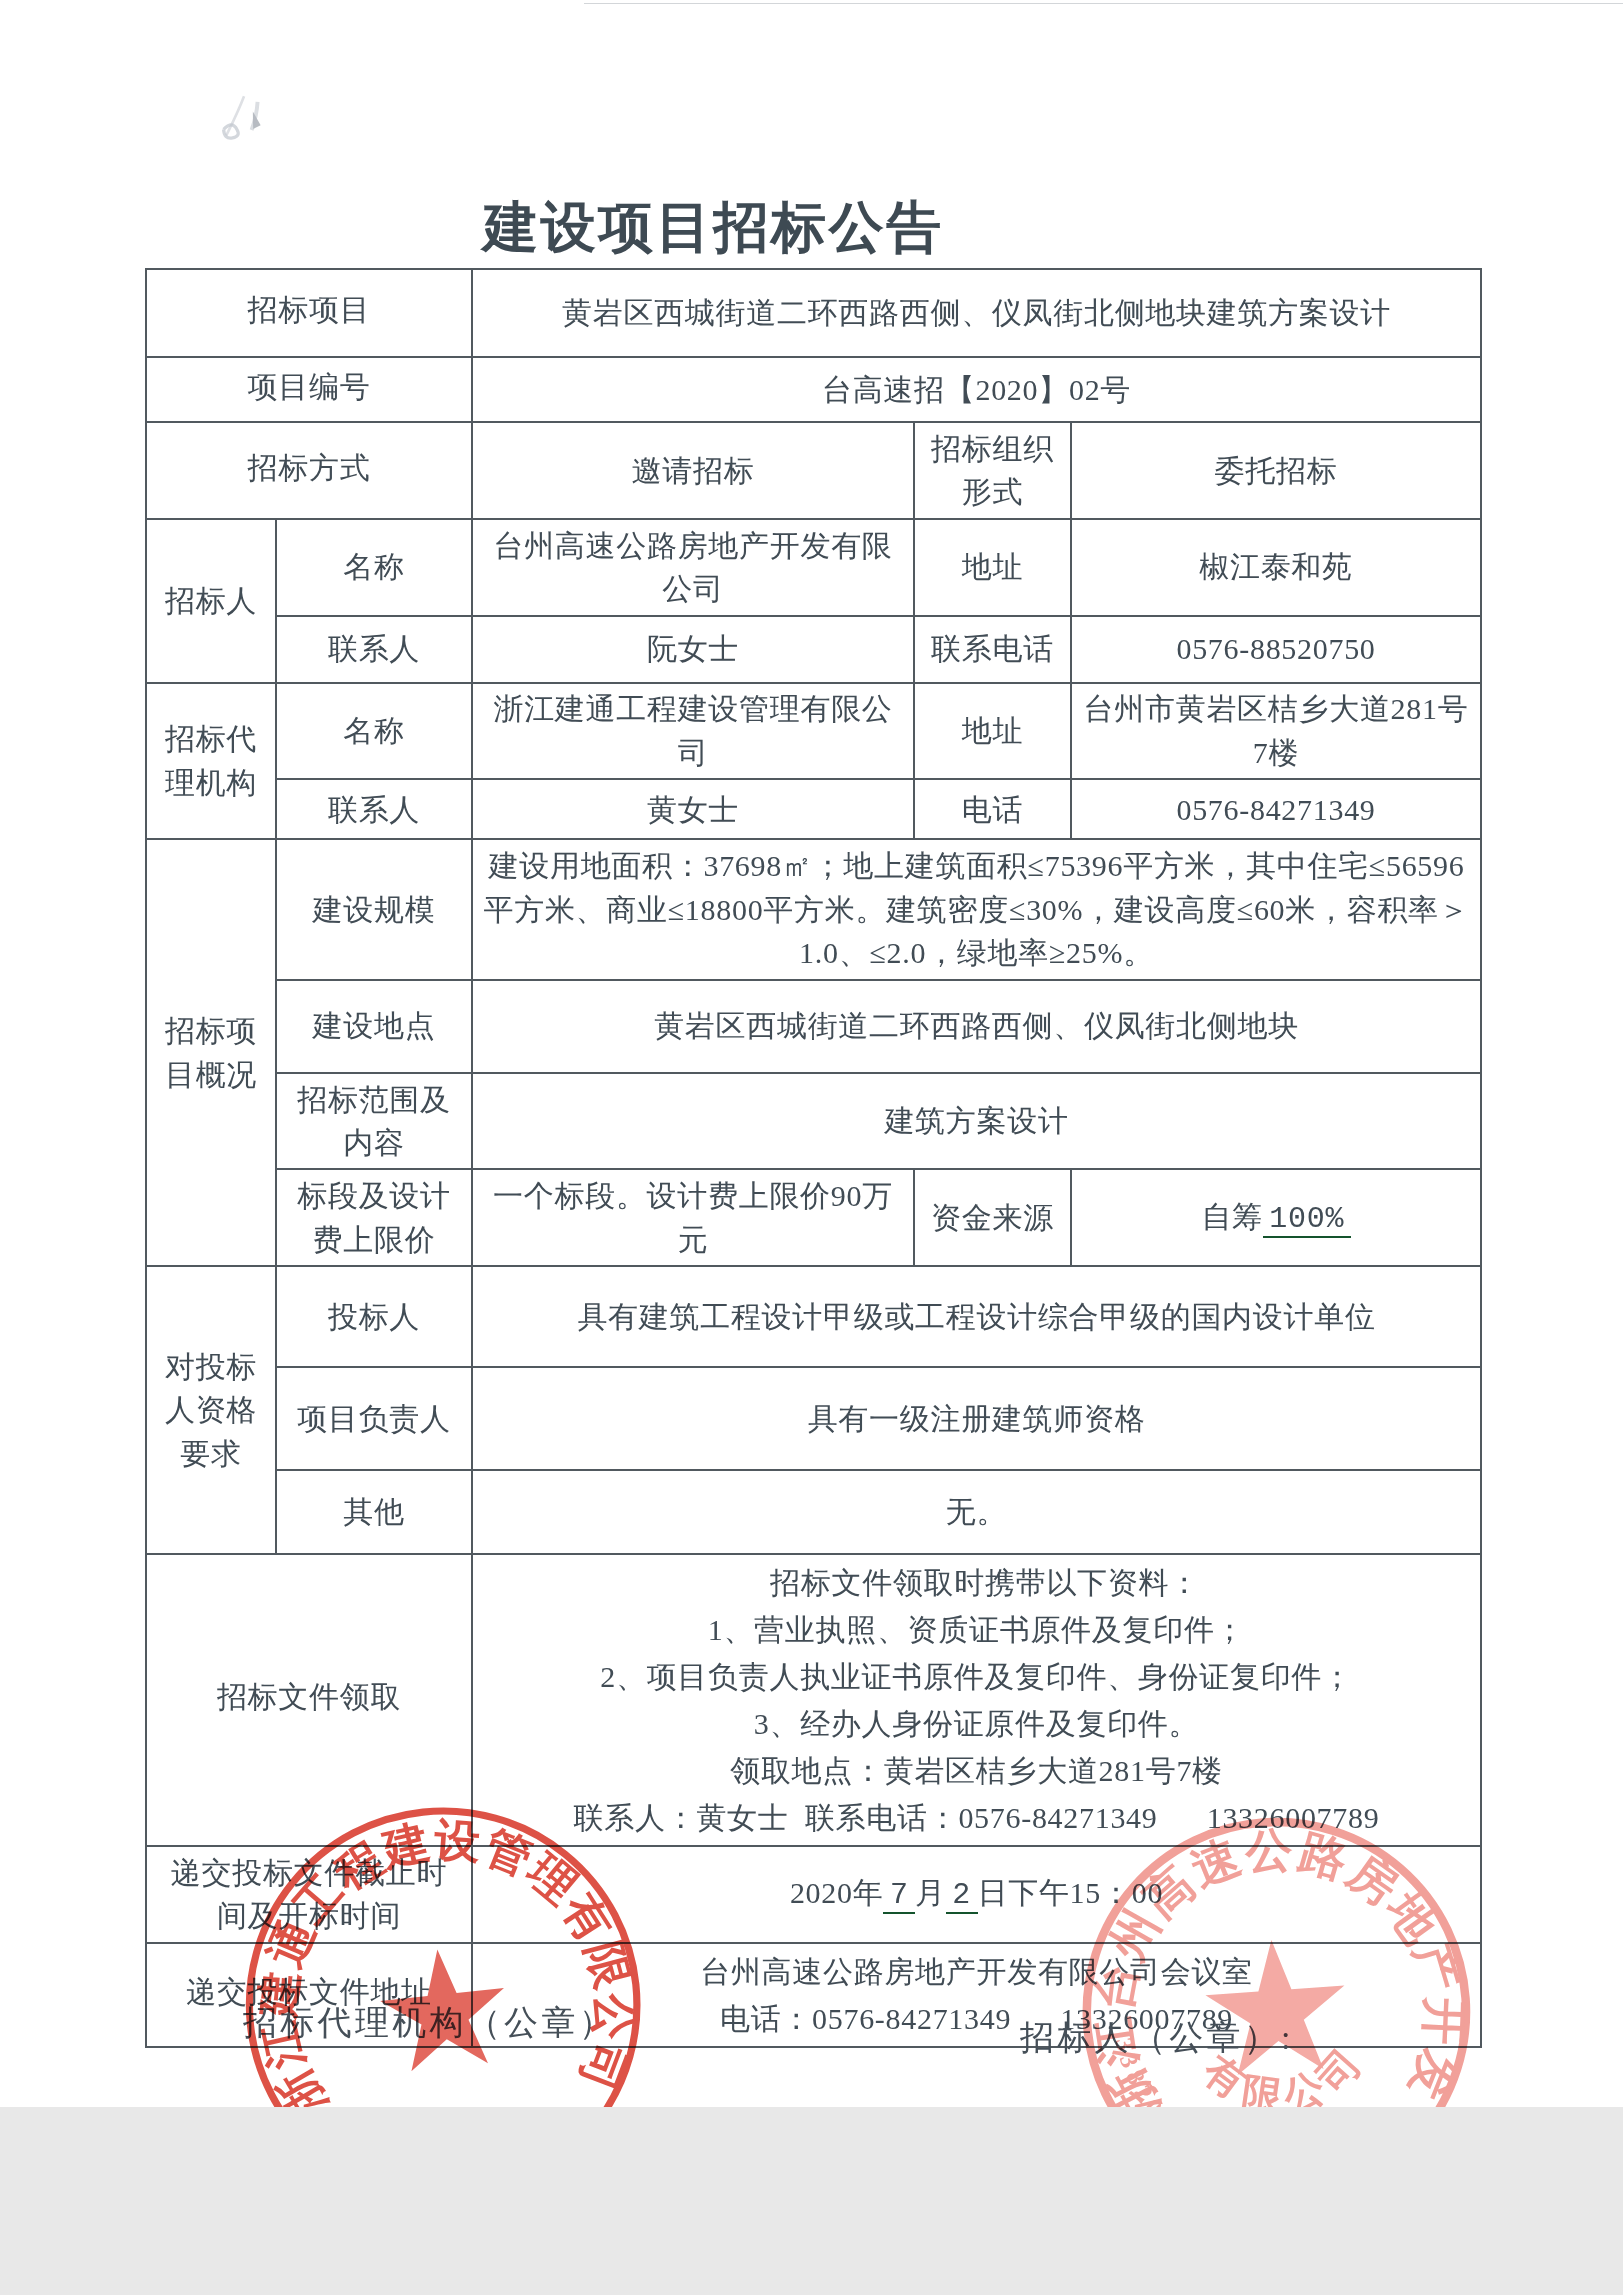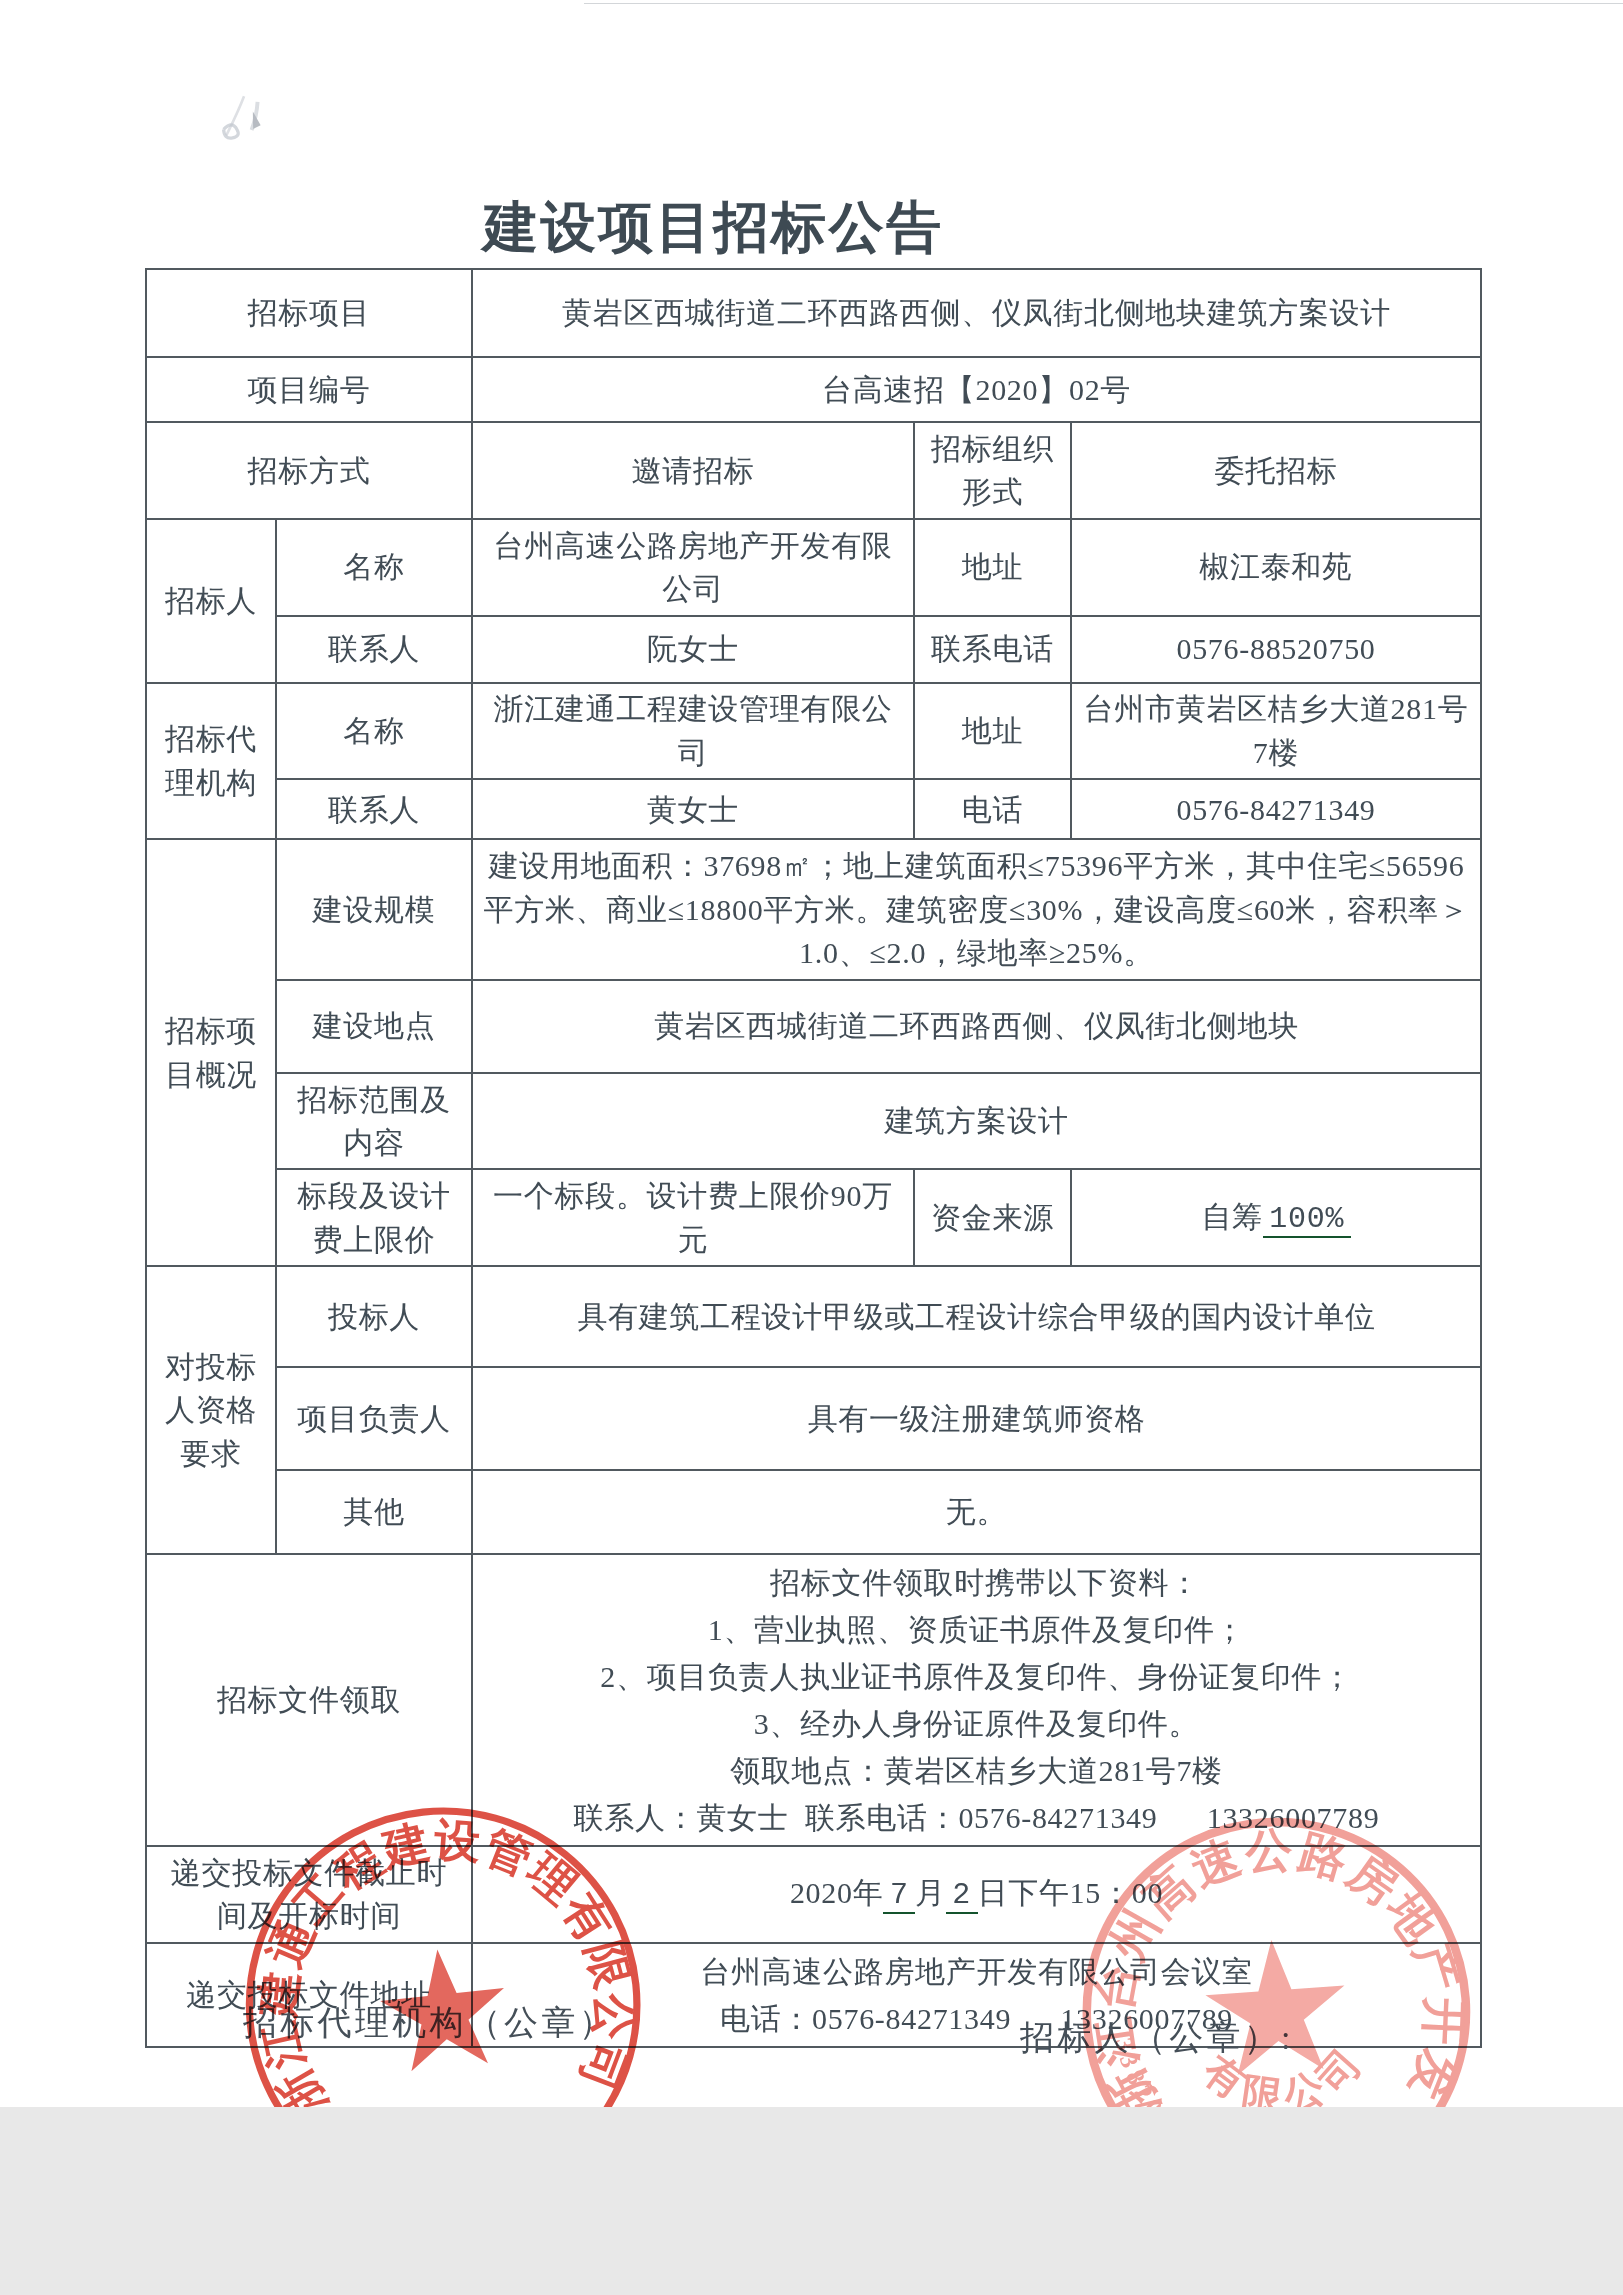--- a/index.html
+++ b/index.html
@@ -28,21 +28,21 @@
     border-collapse:collapse;table-layout:fixed;
     font-size:30px;
   }
   table.doc td{
     border:2px solid #51595f;
     text-align:center;vertical-align:middle;
     padding:3.9px 9.2px;line-height:1.45;letter-spacing:0.7px;
     overflow:hidden;
   }
   td.grp{letter-spacing:3.9px;padding:3.9px 2.6px;line-height:1.6;border-radius:24px;}
-  td.lab{letter-spacing:3.9px;}
+  td.lab{letter-spacing:3.9px;font-family:Liberation Mono, monospace;}
   td.lab2{letter-spacing:1.3px;padding:3.9px 5.2px;}
   td.innerlab{letter-spacing:1.3px;padding:3.9px 10.5px;line-height:1.6;}
   td.wraplab{letter-spacing:1.3px;padding:3.9px 17px;line-height:1.55;}
   td.left{text-align:left;}
   td.scale{ text-align:left;line-height:43px;padding:1.3px 9.2px;}
   .docline{text-align:center;line-height:47px;white-space:pre-wrap;}
   .docline.first{text-indent:17px;}
   .u{border-bottom:2px solid #14532d;padding:0 6.5px;font-family:Liberation Mono, monospace;}
   .footnote{position:absolute;font-size:34px;letter-spacing:3.3px;color:#454f58;z-index:1;}
   .agency-label{left:243px;top:2000px;}

